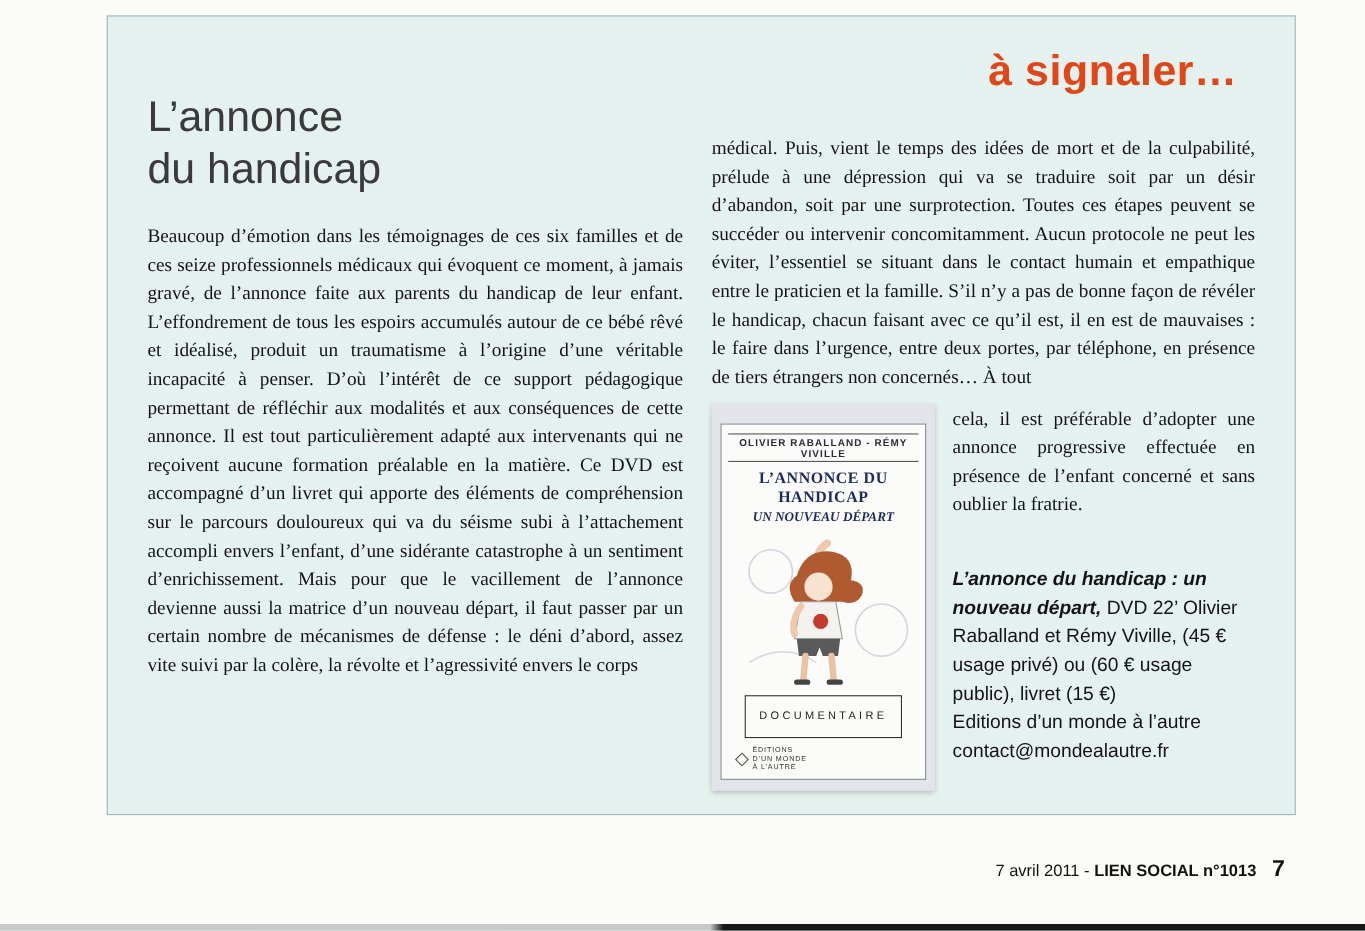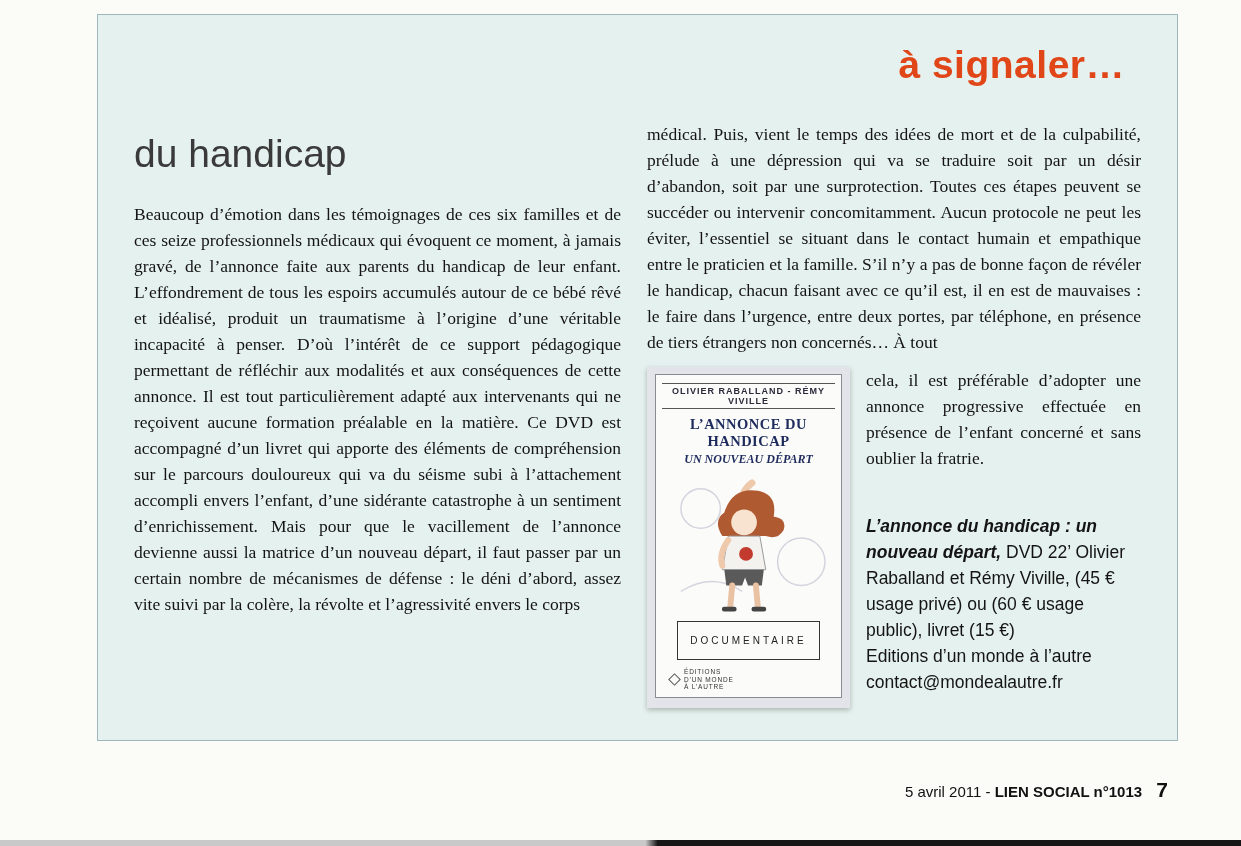--- a/index.html
+++ b/index.html
@@ -60,20 +60,21 @@
     flex:0 0 203px;
     background:#e3e3ea;
     padding:7px 8px 10px 8px;
     box-shadow:0 2px 5px rgba(0,0,0,0.25);
   }
   .dvd-card {
     background:#fbfbfa;
     border:1px solid #8a8a95;
     padding:8px 6px 6px 6px;
     text-align:center;
+    margin-top:11px;
   }
   .dvd-authors {
     font-family:"Liberation Sans", sans-serif;
     font-size:9px;
     letter-spacing:1px;
     font-weight:bold;
     color:#2a2a3a;
     border-top:1px solid #555;
     border-bottom:1px solid #555;
     padding:2px 0;
@@ -175,21 +176,21 @@
 </head>
 <body>
 
 <div class="page">
 
   <div class="sheet">
 
     <div class="flag">à signaler…</div>
 
     <h1 class="title">
-      <br>
+      <span>L’annonce</span><br>
       <span>du handicap</span>
     </h1>
 
     <div class="col col-left">
       <p>Beaucoup d’émotion dans les témoignages de ces six familles et de ces seize professionnels médicaux qui évoquent ce moment, à jamais gravé, de l’annonce faite aux parents du handicap de leur enfant. L’effondrement de tous les espoirs accumulés autour de ce bébé rêvé et idéalisé, produit un traumatisme à l’origine d’une véritable incapacité à penser. D’où l’intérêt de ce support pédagogique permettant de réfléchir aux modalités et aux conséquences de cette annonce. Il est tout particulièrement adapté aux intervenants qui ne reçoivent aucune formation préalable en la matière. Ce DVD est accompagné d’un livret qui apporte des éléments de compréhension sur le parcours douloureux qui va du séisme subi à l’attachement accompli envers l’enfant, d’une sidérante catastrophe à un sentiment d’enrichissement. Mais pour que le vacillement de l’annonce devienne aussi la matrice d’un nouveau départ, il faut passer par un certain nombre de mécanismes de défense : le déni d’abord, assez vite suivi par la colère, la révolte et l’agressivité envers le corps</p>
     </div>
 
     <div class="col col-right">
       <p>médical. Puis, vient le temps des idées de mort et de la culpabilité, prélude à une dépression qui va se traduire soit par un désir d’abandon, soit par une surprotection. Toutes ces étapes peuvent se succéder ou intervenir concomitamment. Aucun protocole ne peut les éviter, l’essentiel se situant dans le contact humain et empathique entre le praticien et la famille. S’il n’y a pas de bonne façon de révéler le handicap, chacun faisant avec ce qu’il est, il en est de mauvaises : le faire dans l’urgence, entre deux portes, par téléphone, en présence de tiers étrangers non concernés… À tout</p>
 
@@ -239,19 +240,19 @@
             <span>contact@mondealautre.fr</span>
           </p>
         </div>
 
       </div>
     </div>
 
   </div>
 
   <div class="footer">
-    <span>5 avril 2011 - </span><span class="mag">LIEN SOCIAL n°1013</span>
+    <span>7 avril 2011 - </span><span class="mag">LIEN SOCIAL n°1013</span>
     <span class="pagenum">7</span>
   </div>
 
   <div class="scan-strip"></div>
 
 </div>
 
 </body></html>

